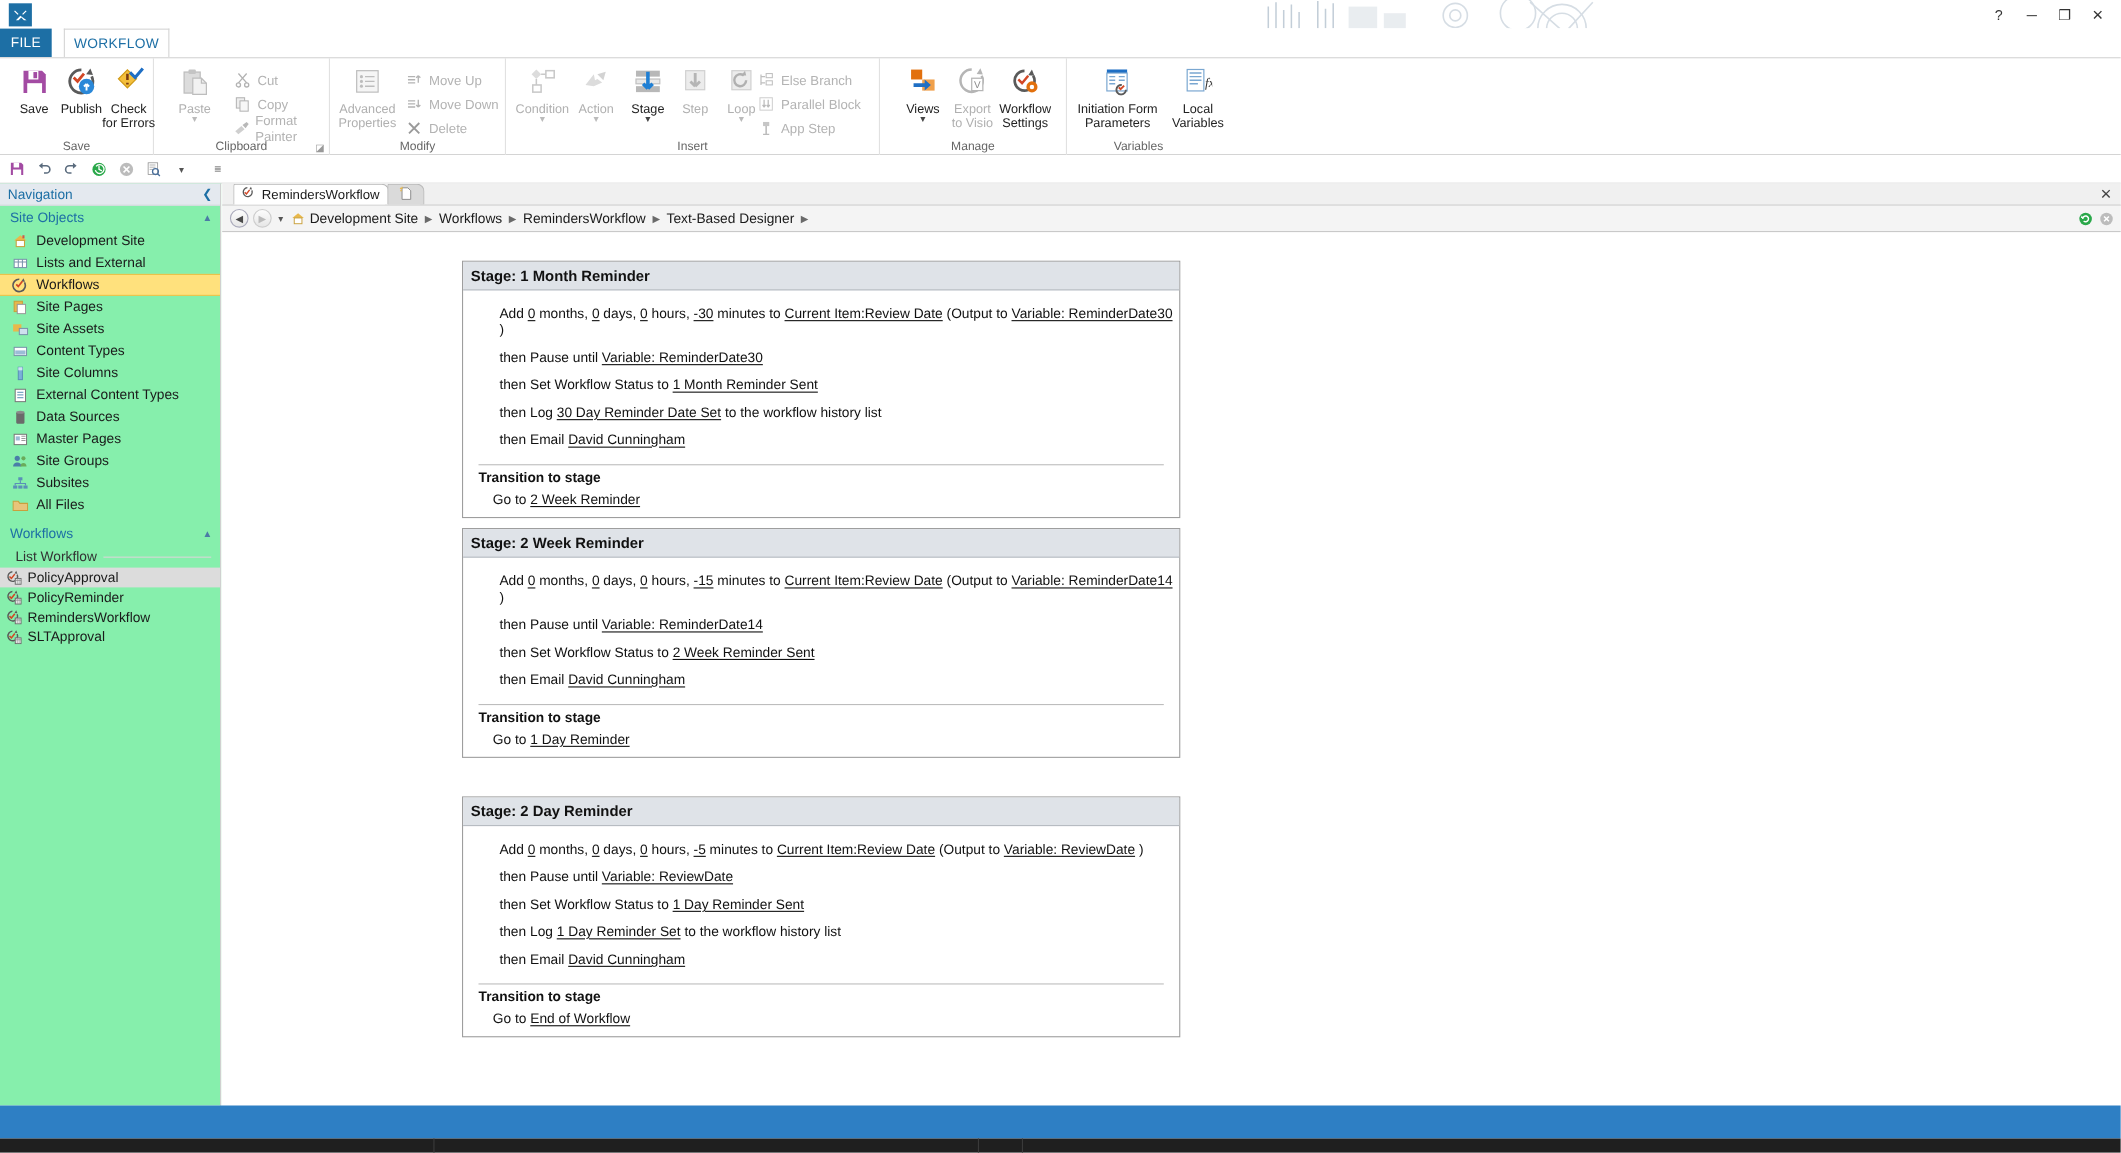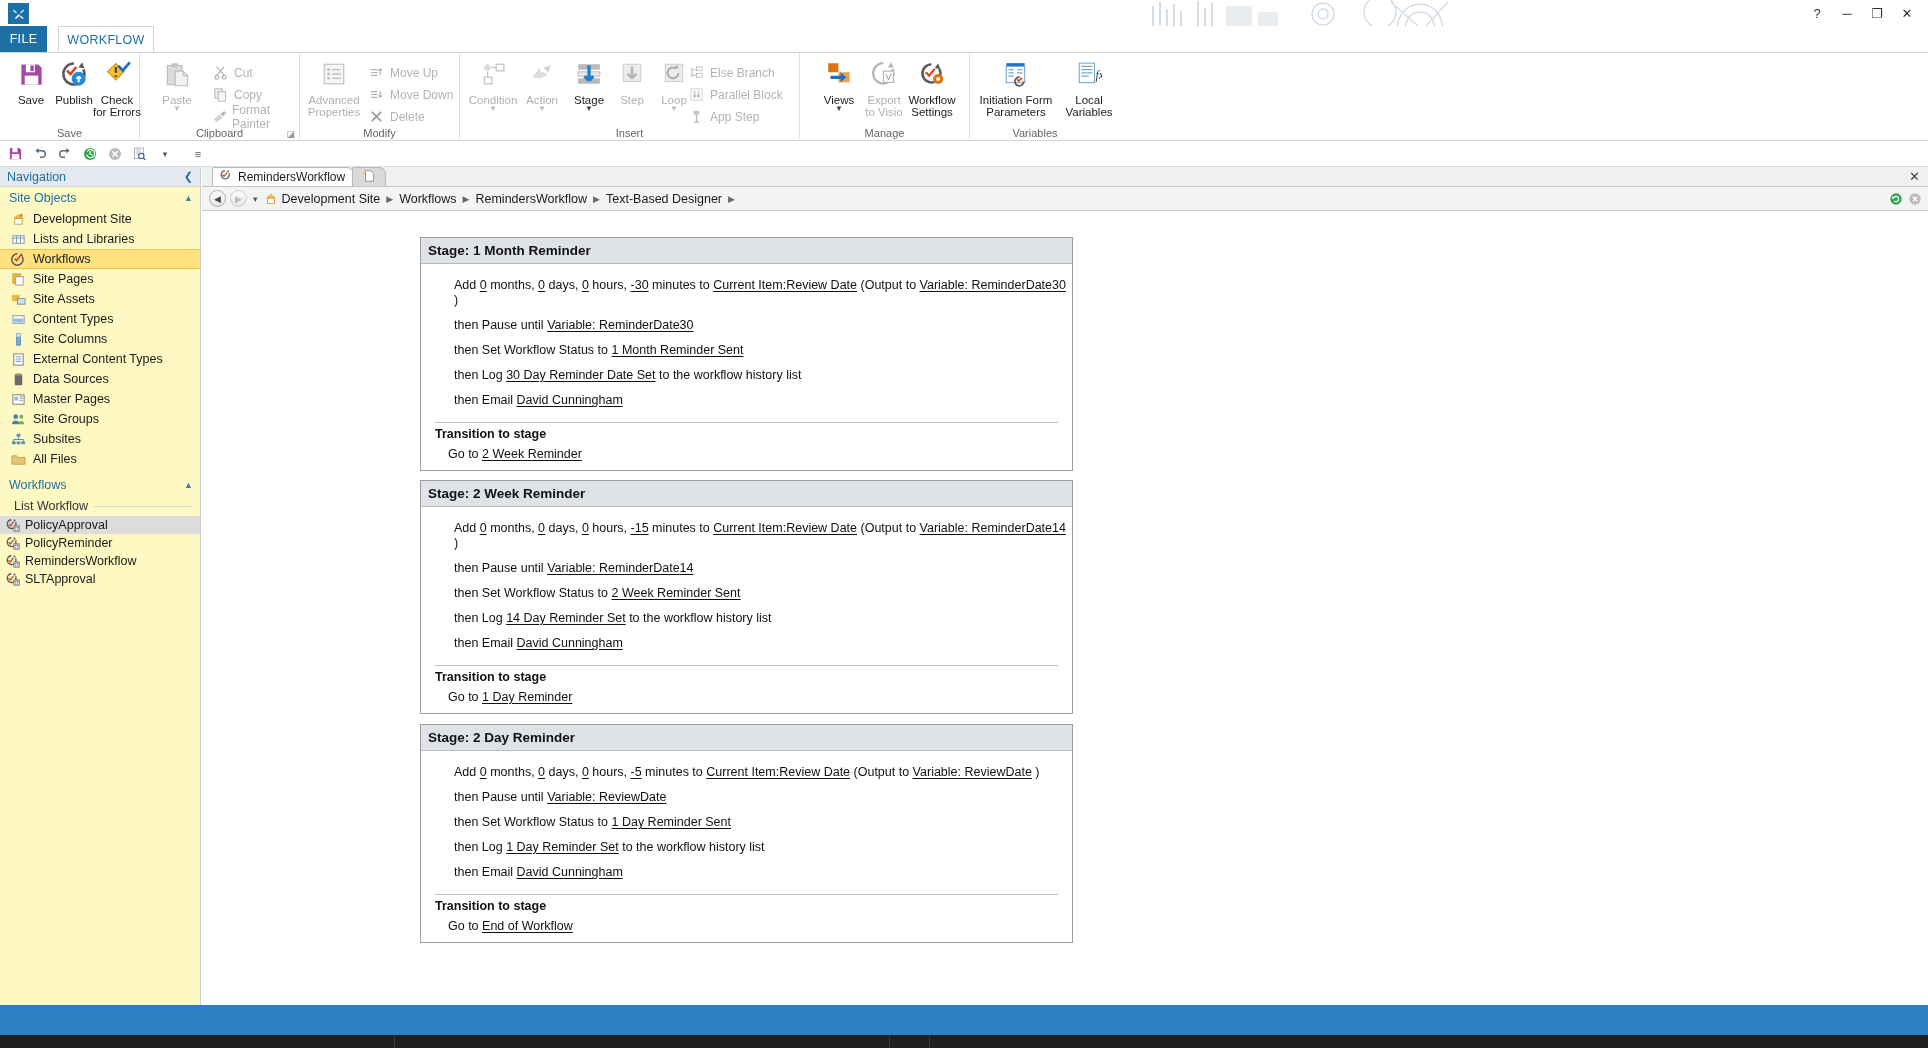--- a/index.html
+++ b/index.html
@@ -98,21 +98,21 @@
     display: flex; align-items: center; padding-left: 4px; gap: 3px;
   }
   .qat-btn {
     width: 22px; height: 21px; display: flex; align-items: center;
     justify-content: center; font-size: 14px; color: #555;
   }
 
   
   .navpane {
     position: absolute; left: 0; top: 167px; width: 201px; height: 838px;
-    background: #fef9c3; border-right: 1px solid #d0d0d0;
+    background: #86efac; border-right: 1px solid #d0d0d0;
   }
   .nav-header {
     height: 20px; background: #e4e9ef; display: flex; align-items: center;
     padding: 0 7px; justify-content: space-between;
     font-size: 12.5px; color: #1d6fa5; border-bottom: 1px solid #d4d9de;
   }
   .nav-section {
     height: 22px; display: flex; align-items: center; justify-content: space-between;
     padding: 0 7px 0 9px; font-size: 12.5px; color: #1d6fa5;
   }
@@ -603,21 +603,21 @@
       </span>
     <span>Development Site</span>
   </div>
   <div class="nav-item">
     <span class="ico">
         <svg width="15" height="15" viewBox="0 0 16 16">
           <rect x="2" y="4" width="12" height="8" fill="#fff" stroke="#7a93ab"></rect>
           <path d="M2 6.5h12M6 4v8M10 4v8" stroke="#7a93ab"></path>
         </svg>
       </span>
-    <span>Lists and Libraries</span>
+    <span>Lists and External</span>
   </div>
   <div class="nav-item selected">
     <span class="ico">
         <svg width="15" height="15" viewBox="0 0 16 16">
           <path d="M7 2a6 6 0 1 0 5 3" stroke="#5a5a5a" stroke-width="1.6" fill="none"></path>
           <path d="M11 1l1.5 3.5-3.5-.3z" fill="#5a5a5a"></path>
           <path d="M4 7l2 2 4-5" stroke="#d24726" stroke-width="1.7" fill="none"></path>
         </svg>
       </span>
     <span>Workflows</span>
@@ -845,21 +845,20 @@
       <div class="transition-title">Transition to stage</div>
       <div class="transition-goto"><span>Go to</span> <span class="u">2 Week Reminder</span></div>
     </div>
 
     <div class="stage" style="top:268px;">
       <div class="stage-title">Stage: 2 Week Reminder</div>
       <div class="stage-body">
         <div class="step"><span>Add </span><span class="u">0</span><span> months, </span><span class="u">0</span><span> days, </span><span class="u">0</span><span> hours, </span><span class="u">-15</span><span> minutes to </span><span class="u">Current Item:Review Date</span><span> (Output to </span><span class="u">Variable: ReminderDate14</span><span> )</span></div>
         <div class="step"><span>then Pause until </span><span class="u">Variable: ReminderDate14</span></div>
         <div class="step"><span>then Set Workflow Status to </span><span class="u">2 Week Reminder Sent</span></div>
-        <div class="step"><span>then Log </span><span class="u">14 Day Reminder Set</span><span> to the workflow history list</span></div>
         <div class="step"><span>then Email </span><span class="u">David Cunningham</span></div>
       </div>
       <div class="transition-sep"></div>
       <div class="transition-title">Transition to stage</div>
       <div class="transition-goto"><span>Go to</span> <span class="u">1 Day Reminder</span></div>
     </div>
 
     <div class="stage" style="top:512px;">
       <div class="stage-title">Stage: 2 Day Reminder</div>
       <div class="stage-body">

